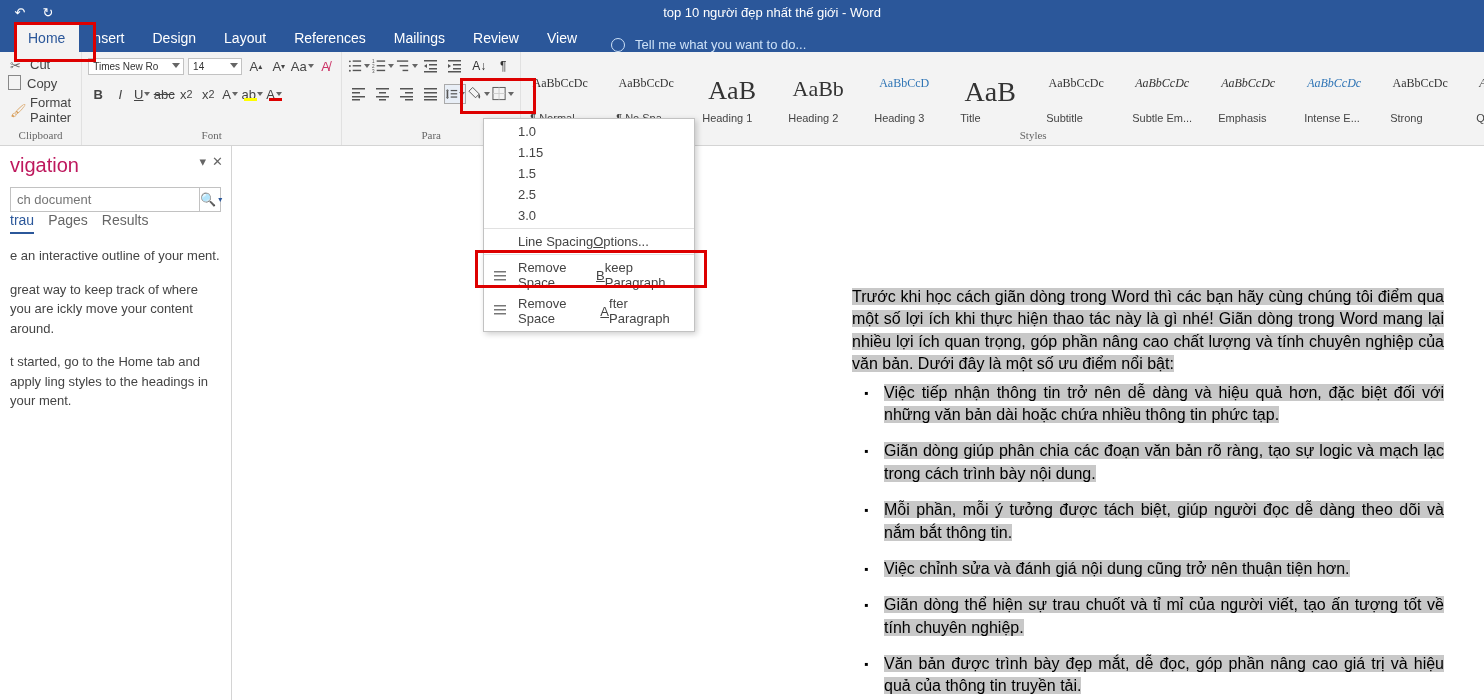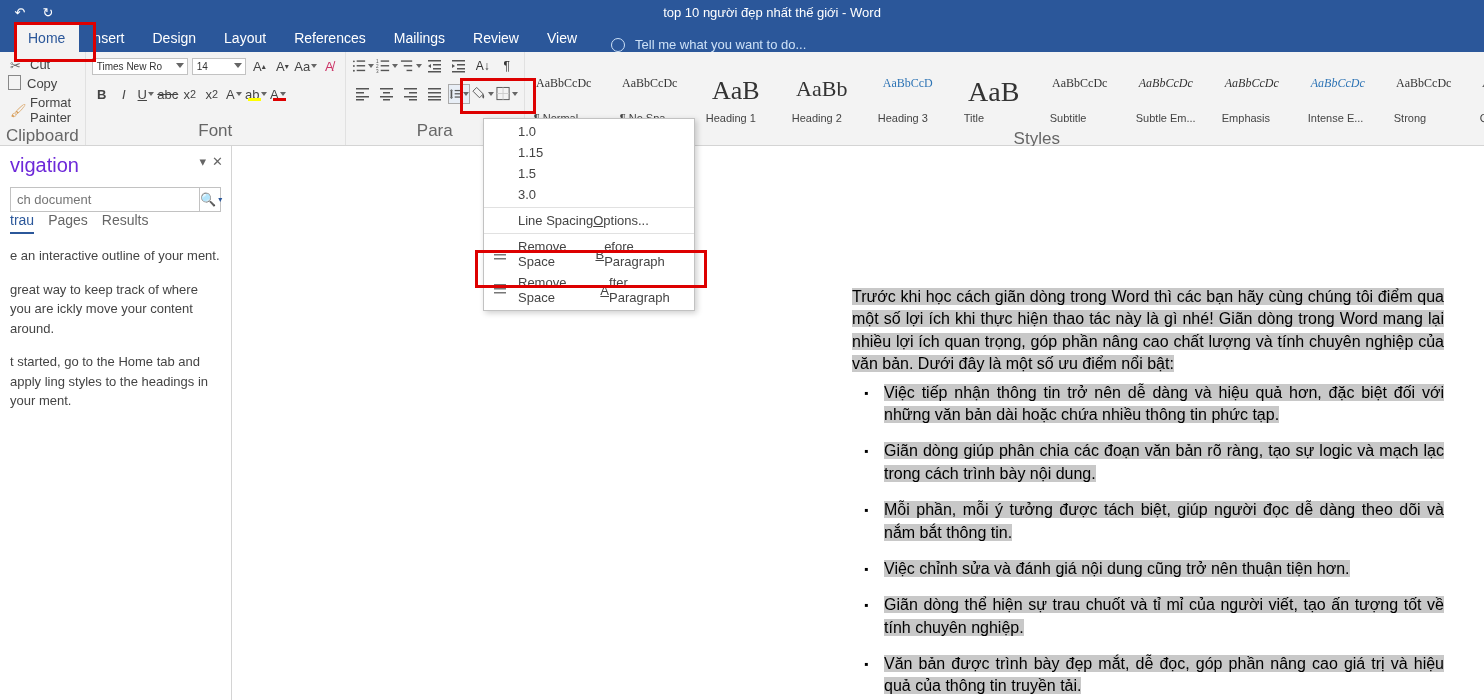--- a/index.html
+++ b/index.html
@@ -13,21 +13,21 @@
 .tabs { background: #2b579a; display: flex; align-items: flex-end; height: 28px; padding-left: 14px; }
 .tab { padding: 6px 14px; color: #fff; font-size: 14px; cursor: pointer; }
 .tab.active { background: #f3f3f3; color: #2b579a; border-top: 2px solid #fff; }
 .home-hl { position: absolute; top: 22px; left: 14px; width: 82px; height: 40px; border: 3px solid #d00; pointer-events: none; z-index: 10; }
 
 .tellme { color: #cde1f7; font-size: 13px; display: flex; align-items: center; gap: 10px; margin-left: 20px; }
 .bulb { width: 14px; height: 14px; border: 1px solid #cde1f7; border-radius: 50%; display: inline-block; }
 
 .ribbon { background: #f3f3f3; border-bottom: 1px solid #d4d4d4; height: 94px; display: flex; }
 .group { border-right: 1px solid #e1e1e1; padding: 4px 6px 2px; display: flex; flex-direction: column; justify-content: space-between; }
-.group-label { text-align: center; font-size: 17px; color: #666; padding-bottom: 2px; }
+.group-label { text-align: center; font-size: 11px; color: #666; padding-bottom: 2px; font-family: Liberation Serif, serif; }
 .group-body { flex: 1; display: flex; gap: 2px; }
 
 .clipboard-col { display: flex; flex-direction: column; gap: 2px; font-size: 13px; color: #444; }
 .clipboard-col .row { display: flex; align-items: center; gap: 6px; padding: 1px 4px; cursor: pointer; }
 .ico { width: 14px; height: 14px; display: inline-block; }
 .scissors { color: #666; }
 .copy-ico { border: 1px solid #888; width: 11px; height: 13px; position: relative; }
 .copy-ico::after { content:''; position:absolute; top:-3px; left:-3px; width:11px; height:13px; border:1px solid #888; background:#f3f3f3; }
 .brush { color: #d79b54; }
 
@@ -53,21 +53,21 @@
 .style-prev.normal { font-size: 12px; color: #333; }
 .style-prev.big { font-size: 26px; }
 .style-prev.h2 { font-size: 22px; color: #333; }
 .style-prev.blue { color: #2e74b5; }
 .style-prev.italic { font-style: italic; }
 .style-prev.title { font-size: 28px; }
 .style-lbl { font-size: 11px; color: #444; white-space: nowrap; overflow: hidden; text-overflow: ellipsis; width: 60px; text-align: left; }
 
 .workspace { display: flex; height: calc(700px - 146px); }
 .navpane { width: 232px; border-right: 1px solid #d4d4d4; padding: 8px 10px; background: #fff; position: relative; }
-.navpane h2 { font-size: 20px; font-weight: 400; color: #6d28d9; margin-bottom: 10px; }
+.navpane h2 { font-size: 20px; font-weight: 400; color: #be185d; margin-bottom: 10px; }
 .nav-close { position: absolute; right: 8px; top: 8px; color: #666; cursor: pointer; display: flex; gap: 6px; }
 .searchbox { display: flex; border: 1px solid #c2c2c2; }
 .searchbox input { flex: 1; border: none; padding: 4px 6px; font-size: 13px; outline: none; }
 .searchbox .sbtn { width: 30px; display: flex; align-items: center; justify-content: center; border-left: 1px solid #c2c2c2; color: #2b579a; cursor: pointer; }
 .navtabs { display: flex; gap: 14px; font-size: 14px; color: #666; margin-bottom: 12px; }
 .navtabs span { cursor: pointer; padding-bottom: 4px; }
 .navtabs .act { color: #2b579a; border-bottom: 2px solid #2b579a; }
 .navhelp { font-size: 13px; color: #444; line-height: 1.5; }
 .navhelp p { margin-bottom: 14px; }
 
@@ -384,37 +384,38 @@
         <li><span class="sel">Văn bản được trình bày đẹp mắt, dễ đọc, góp phần nâng cao giá trị và hiệu quả của thông tin truyền tải.</span></li>
       </ul>
     </div>
   </div>
 </div>
 
 <div class="dropdown">
   <div class="ditem">1.0</div>
   <div class="ditem">1.15</div>
   <div class="ditem">1.5</div>
+  <div class="ditem">2.5</div>
   <div class="ditem">3.0</div>
   <div class="sep"></div>
   <div class="ditem">
       <span>Line Spacing </span>
       <span class="u">O</span>
       <span>ptions...</span>
     </div>
   <div class="sep"></div>
   <div class="ditem">
       <svg class="dicon" viewBox="0 0 16 16">
         <rect x="2" y="4" width="12" height="1.5" fill="#777"></rect>
         <rect x="2" y="8" width="12" height="1.5" fill="#777"></rect>
         <rect x="2" y="12" width="12" height="1.5" fill="#777"></rect>
       </svg>
       <span>Remove Space </span>
       <span class="u">B</span>
-      <span>efore Paragraph</span>
+      <span>keep Paragraph</span>
     </div>
   <div class="ditem">
       <svg class="dicon" viewBox="0 0 16 16">
         <rect x="2" y="2" width="12" height="1.5" fill="#777"></rect>
         <rect x="2" y="6" width="12" height="1.5" fill="#777"></rect>
         <rect x="2" y="10" width="12" height="1.5" fill="#777"></rect>
       </svg>
       <span>Remove Space </span>
       <span class="u">A</span>
       <span>fter Paragraph</span>

